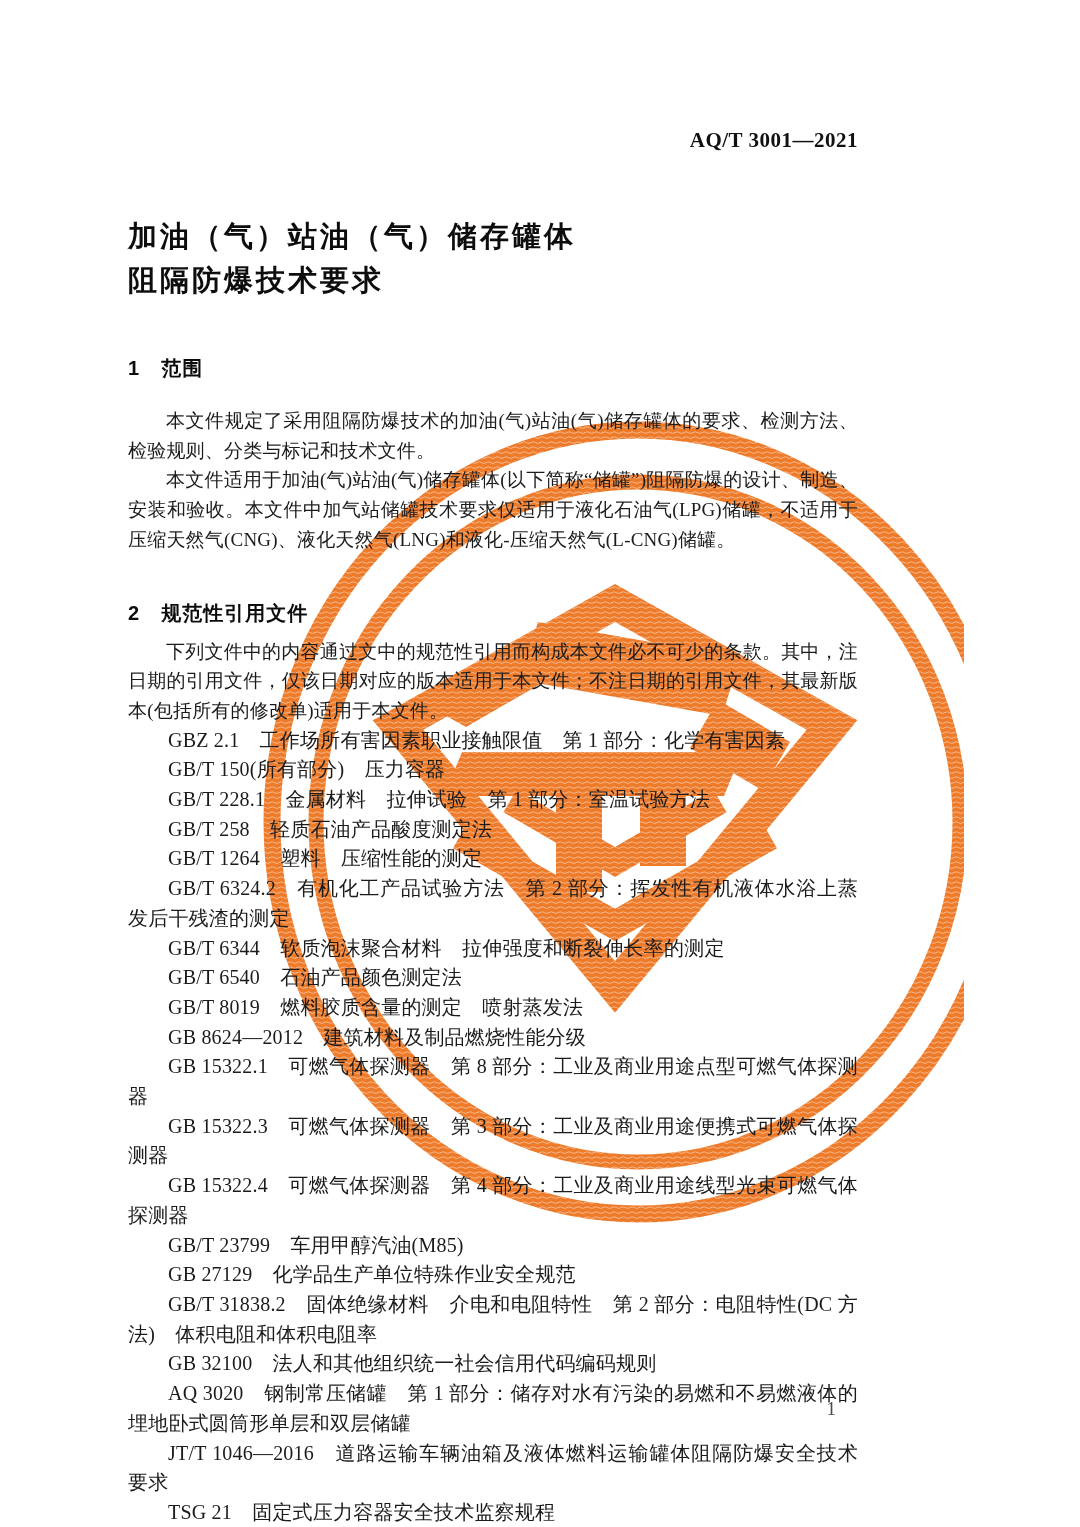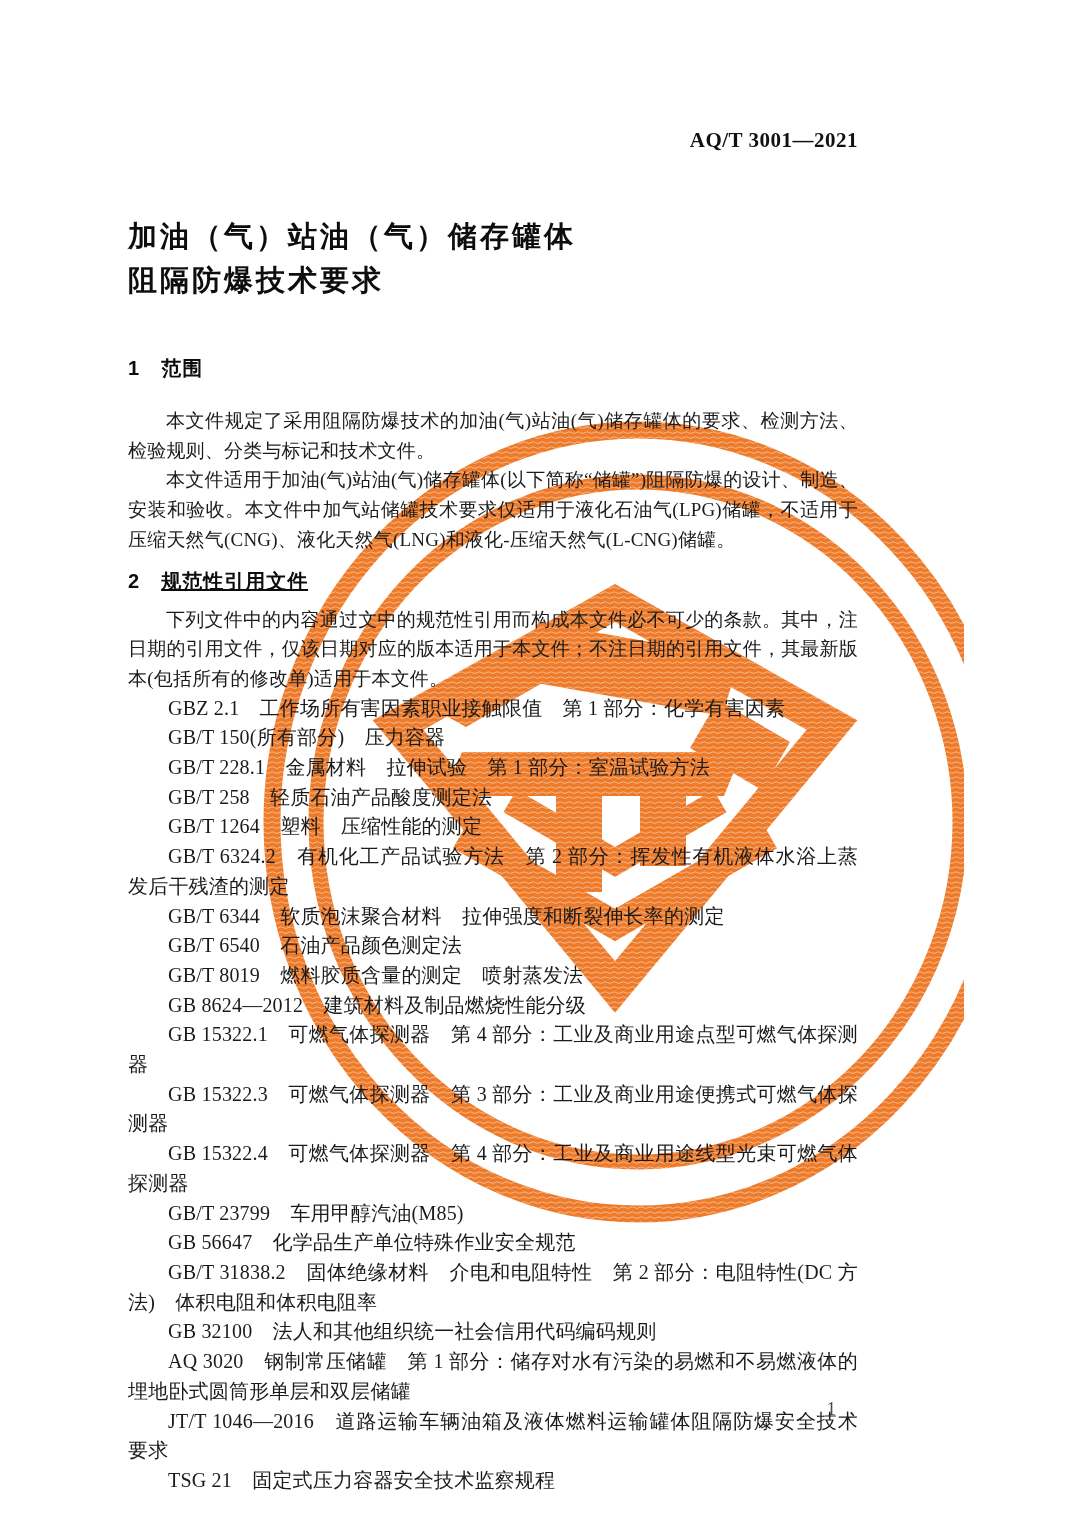--- a/index.html
+++ b/index.html
@@ -33,21 +33,21 @@
     font-weight:700;font-size:29px;line-height:44px;
     letter-spacing:3px;color:#0d0d0d;
   }
   .sec-heading{
     margin:54px 0 0 0;
     font-family:"Liberation Sans","DejaVu Sans",sans-serif;
     font-weight:700;font-size:20px;line-height:24px;
     letter-spacing:1px;color:#0d0d0d;
   }
   .sec-heading .sec-num{display:inline-block;margin-right:1.05em;}
-  .sec-heading.second{margin-top:14px;text-decoration:underline;}
+  .sec-heading.second{margin-top:46px;}
   .para{
     margin:0;
     font-size:19px;line-height:29.7px;
     text-align:justify;text-indent:2em;
     letter-spacing:0.2px;
   }
   .para.first{margin-top:26px;}
   .para.intro{margin-top:12px;}
   .ref{
     margin:0;
@@ -119,25 +119,25 @@
         <p class="ref">GBZ 2.1　工作场所有害因素职业接触限值　第 1 部分：化学有害因素</p>
         <p class="ref">GB/T 150(所有部分)　压力容器</p>
         <p class="ref">GB/T 228.1　金属材料　拉伸试验　第 1 部分：室温试验方法</p>
         <p class="ref">GB/T 258　轻质石油产品酸度测定法</p>
         <p class="ref">GB/T 1264　塑料　压缩性能的测定</p>
         <p class="ref">GB/T 6324.2　有机化工产品试验方法　第 2 部分：挥发性有机液体水浴上蒸发后干残渣的测定</p>
         <p class="ref">GB/T 6344　软质泡沫聚合材料　拉伸强度和断裂伸长率的测定</p>
         <p class="ref">GB/T 6540　石油产品颜色测定法</p>
         <p class="ref">GB/T 8019　燃料胶质含量的测定　喷射蒸发法</p>
         <p class="ref">GB 8624—2012　建筑材料及制品燃烧性能分级</p>
-        <p class="ref">GB 15322.1　可燃气体探测器　第 4 部分：工业及商业用途点型可燃气体探测器</p>
+        <p class="ref">GB 15322.1　可燃气体探测器　第 8 部分：工业及商业用途点型可燃气体探测器</p>
         <p class="ref">GB 15322.3　可燃气体探测器　第 3 部分：工业及商业用途便携式可燃气体探测器</p>
         <p class="ref">GB 15322.4　可燃气体探测器　第 4 部分：工业及商业用途线型光束可燃气体探测器</p>
         <p class="ref">GB/T 23799　车用甲醇汽油(M85)</p>
-        <p class="ref">GB 56647　化学品生产单位特殊作业安全规范</p>
+        <p class="ref">GB 27129　化学品生产单位特殊作业安全规范</p>
         <p class="ref">GB/T 31838.2　固体绝缘材料　介电和电阻特性　第 2 部分：电阻特性(DC 方法)　体积电阻和体积电阻率</p>
         <p class="ref">GB 32100　法人和其他组织统一社会信用代码编码规则</p>
         <p class="ref">AQ 3020　钢制常压储罐　第 1 部分：储存对水有污染的易燃和不易燃液体的埋地卧式圆筒形单层和双层储罐</p>
         <p class="ref">JT/T 1046—2016　道路运输车辆油箱及液体燃料运输罐体阻隔防爆安全技术要求</p>
         <p class="ref">TSG 21　固定式压力容器安全技术监察规程</p>
       </div>
 
   </div>
 
   <div class="page-num">1</div>

